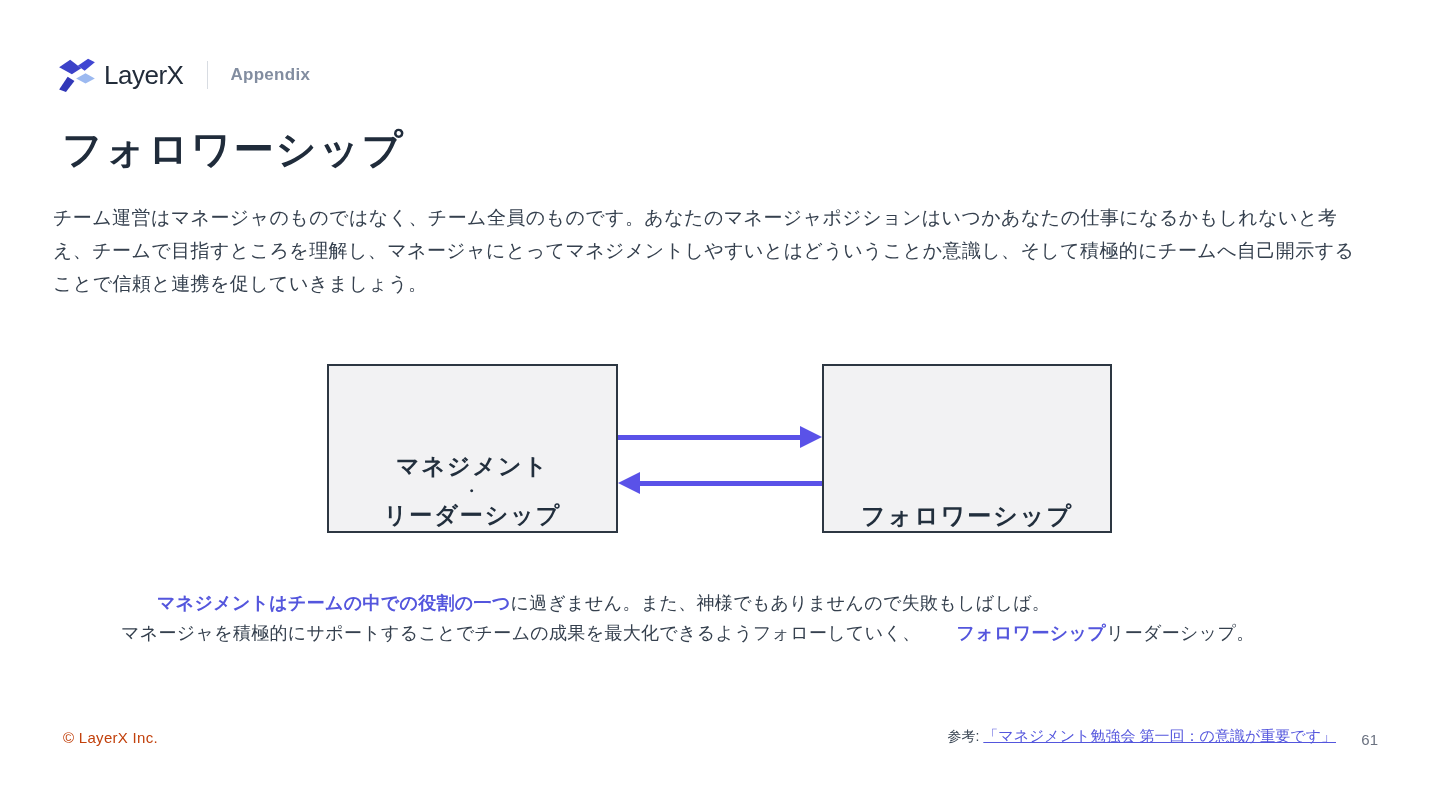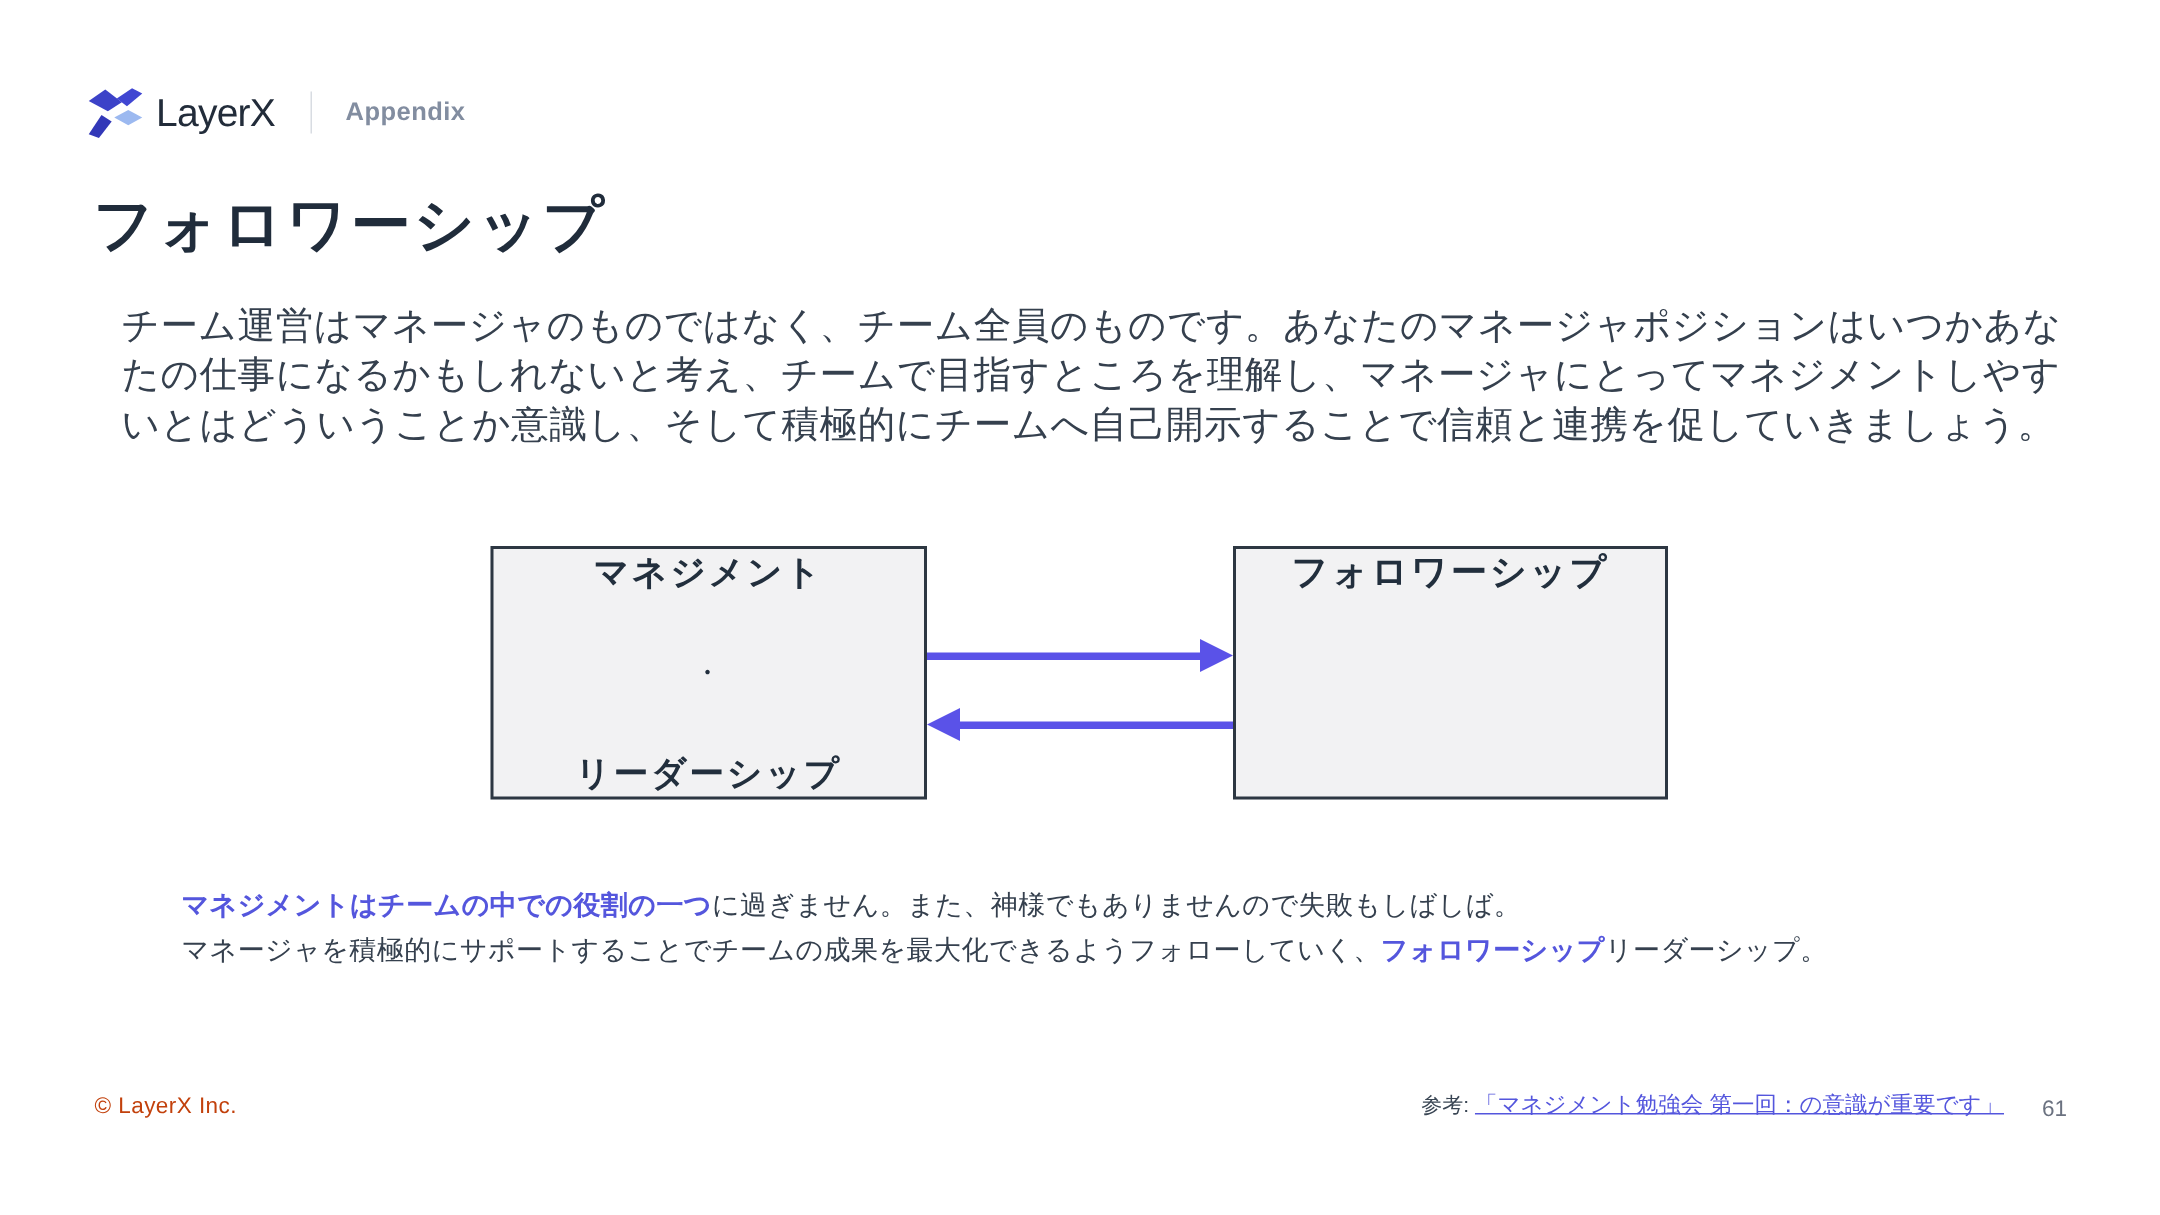--- a/index.html
+++ b/index.html
@@ -52,39 +52,39 @@
     top: 122px;
     font-size: 40px;
     font-weight: 700;
     letter-spacing: 2px;
     color: #202c3b;
   }
 
   
   .intro {
     position: absolute;
-    left: 81px;
+    left: 53px;
     top: 201px;
     width: 1316px;
-    font-size: 25px;
+    font-size: 19px;
     line-height: 33px;
     letter-spacing: 0.4px;
     color: #35404e;
   }
 
   
   .diagram { position: absolute; left: 0; top: 0; width: 100%; height: 100%; }
   .dbox {
     position: absolute;
     background: var(--box-fill, #f2f2f3);
     border: 2px solid var(--box-border, #2d3742);
     display: flex;
     flex-direction: column;
     align-items: center;
-    justify-content: space-between;
+    justify-content: flex-end;
     text-align: center;
   }
   .dbox-left  { left: 327px; top: 364px; width: 291px; height: 169px; }
   .dbox-right { left: 822px; top: 364px; width: 290px; height: 169px; }
   .dbox-line {
     font-size: 23px;
     font-weight: 700;
     letter-spacing: 2px;
     color: #222f3d;
     line-height: 31px;
@@ -114,20 +114,21 @@
     left: 121px;
     top: 588px;
     font-size: 18px;
     line-height: 30px;
     letter-spacing: 0.3px;
     color: #35404e;
   }
   .summary .em {
     color: var(--accent-text, #5456dd);
     font-weight: 700;
+    margin-left: 36px;
   }
 
   
   .copyright {
     position: absolute;
     left: 63px;
     top: 729px;
     font-size: 15px;
     color: #c2410c;
     letter-spacing: 0.3px;

